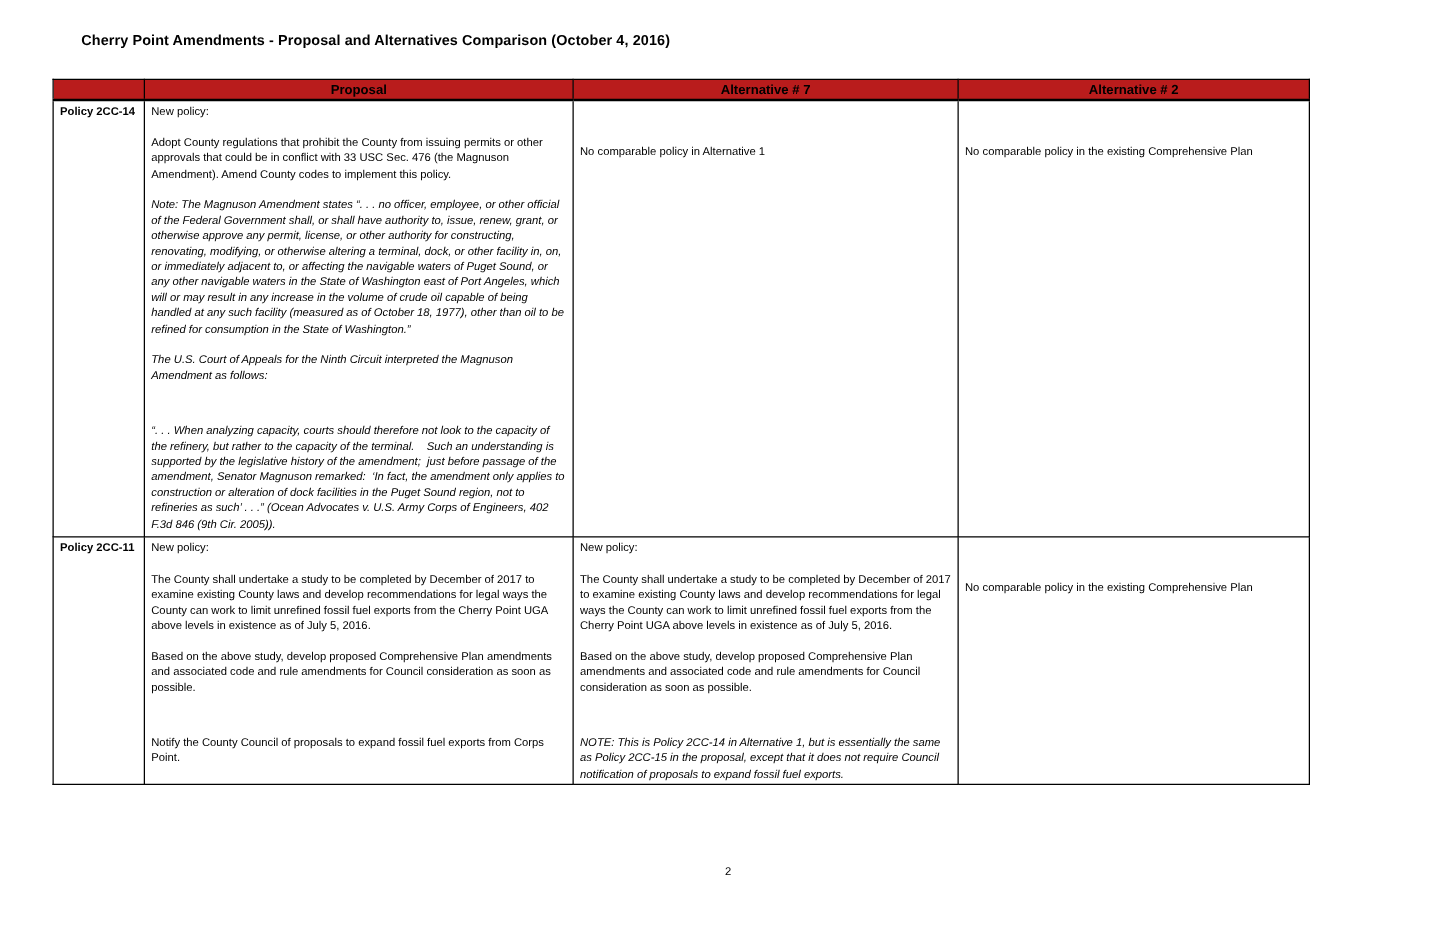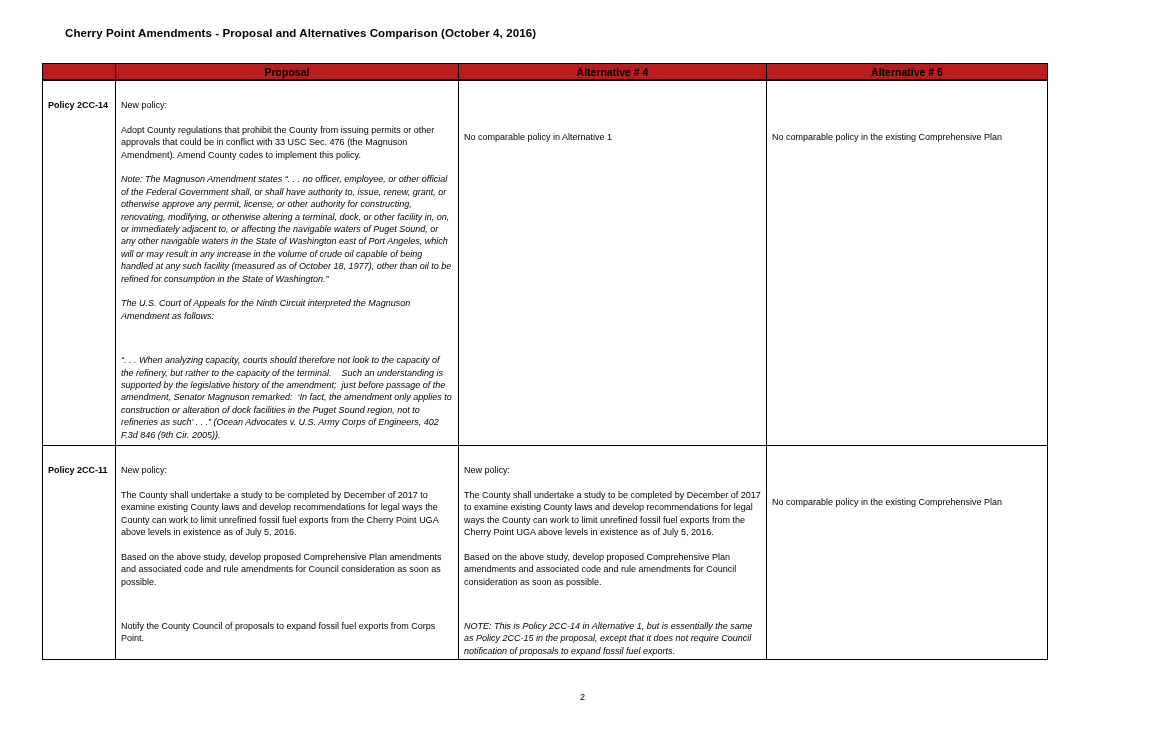--- a/index.html
+++ b/index.html
@@ -40,21 +40,21 @@
     border-bottom: 2px solid #000;
     font-size: 10.5px;
     font-weight: bold;
     text-align: center;
     padding: 1px 4px;
     height: 13px;
   }
   table.cmp td {
     border: 1px solid #000;
     vertical-align: top;
-    padding: 18px 5px 2px 5px;
+    padding: 2px 5px 2px 5px;
     font-size: 9px;
     line-height: 12.4px;
   }
   tr.row-1 td { height: 344px; }
   tr.row-2 td { height: 186px; }
   td.policy-cell { font-weight: bold; white-space: nowrap; }
   td p {
     margin: 0 0 12.4px 0;
     white-space: pre-wrap;
   }
@@ -87,22 +87,22 @@
     <colgroup>
       <col class="c-policy">
         <col class="c-proposal">
         <col class="c-alt1">
         <col class="c-alt2">
     </colgroup>
     <thead>
       <tr>
         <th></th>
         <th>Proposal</th>
-        <th>Alternative # 4</th>
-        <th>Alternative # 6</th>
+        <th>Alternative # 7</th>
+        <th>Alternative # 2</th>
       </tr>
     </thead>
     <tbody>
       <tr class="row-1">
         <td class="policy-cell">Policy 2CC-14</td>
         <td>
           <p>New policy:</p>
           <p>Adopt County regulations that prohibit the County from issuing permits or other approvals that could be in conflict with 33 USC Sec. 476 (the Magnuson Amendment). Amend County codes to implement this policy.</p>
           <p class="it">Note: The Magnuson Amendment states “. . . no officer, employee, or other official of the Federal Government shall, or shall have authority to, issue, renew, grant, or otherwise approve any permit, license, or other authority for constructing, renovating, modifying, or otherwise altering a terminal, dock, or other facility in, on, or immediately adjacent to, or affecting the navigable waters of Puget Sound, or any other navigable waters in the State of Washington east of Port Angeles, which will or may result in any increase in the volume of crude oil capable of being handled at any such facility (measured as of October 18, 1977), other than oil to be refined for consumption in the State of Washington.”</p>
           <p class="it">The U.S. Court of Appeals for the Ninth Circuit interpreted the Magnuson Amendment as follows:</p>

